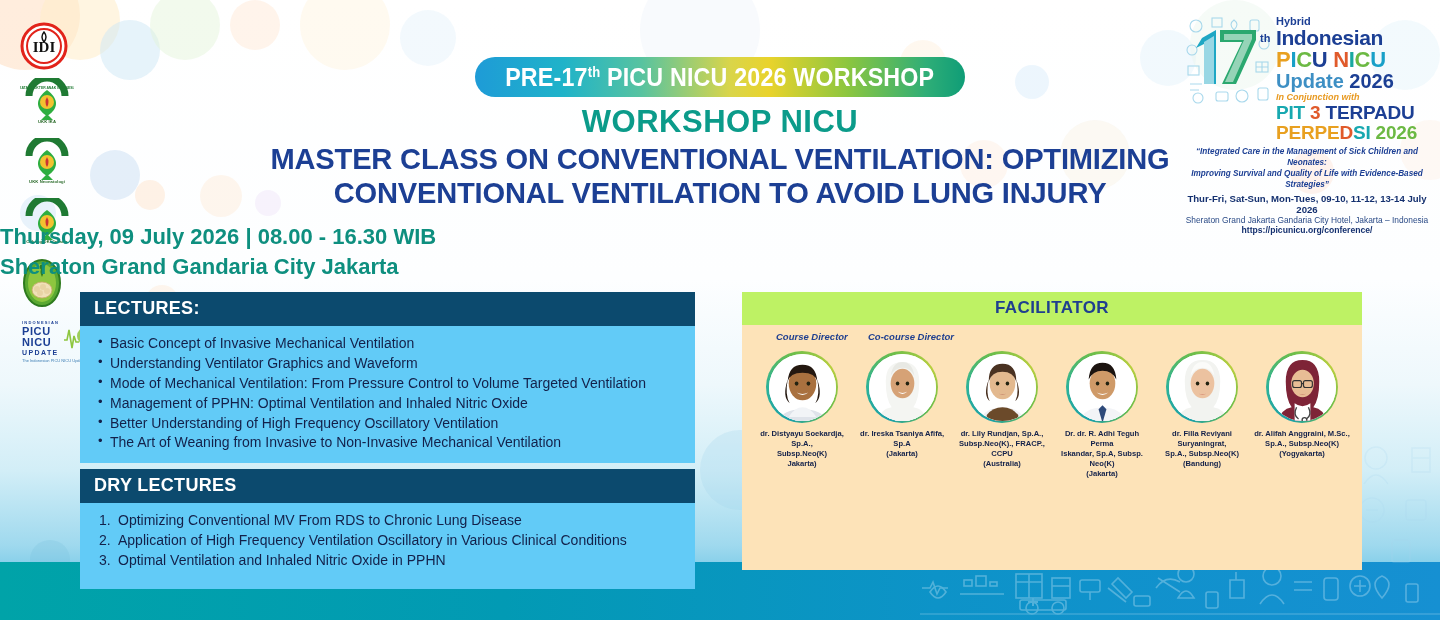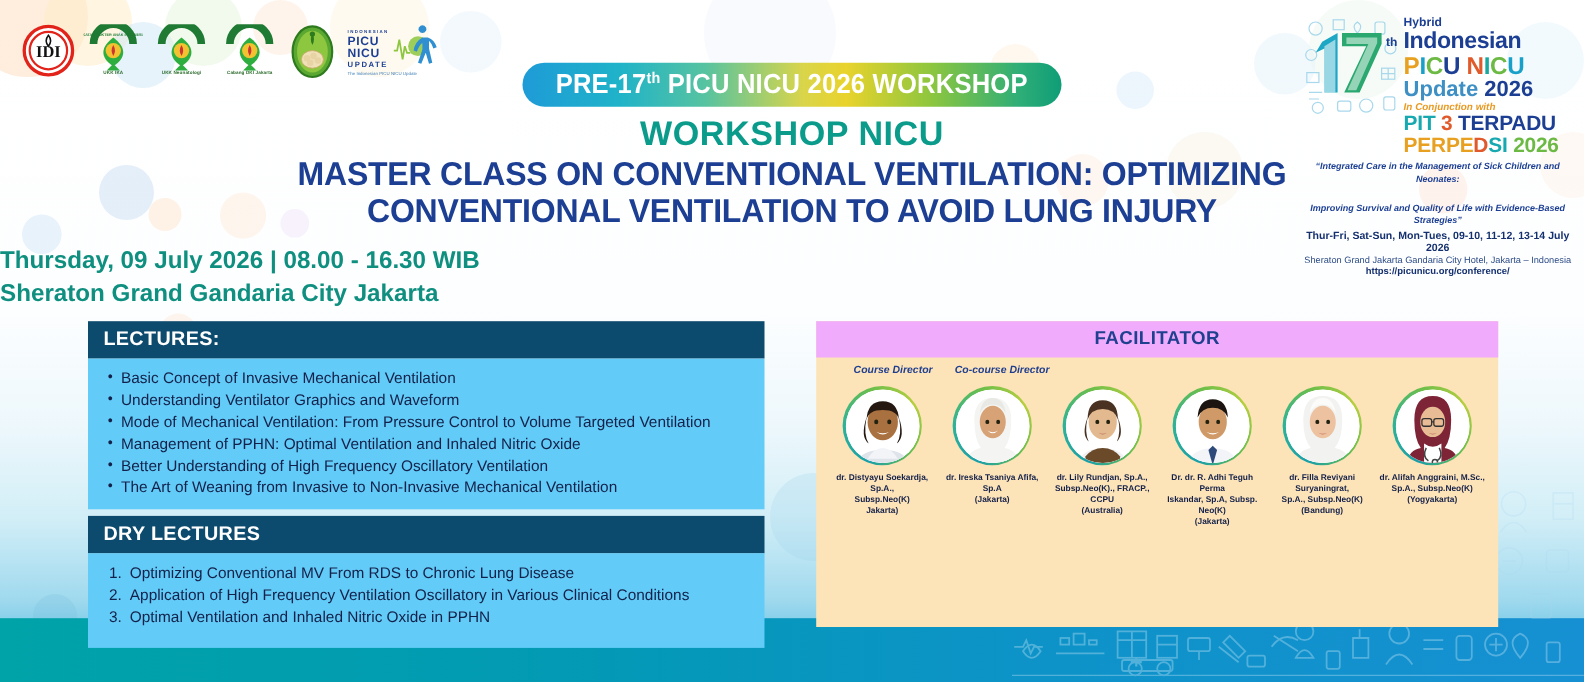--- a/index.html
+++ b/index.html
@@ -35,21 +35,21 @@
     opacity: .38;
   }
   .corner-icons {
     position: absolute; right: 0; top: 430px; width: 320px; height: 150px;
     opacity: .30;
   }
 
   
   .logo-row {
     position: absolute; left: 20px; top: 22px;
-    display: flex; align-items: flex-start; gap: 8px;
+    display: flex; align-items: flex-start; gap: 8px; flex-direction: column;
   }
   .logo-idi { width: 48px; height: 48px; }
   .logo-idai { width: 54px; height: 52px; text-align: center; }
   .logo-idai .cap {
     font-size: 4.2px; color: #2b6b2b; font-weight: bold;
     letter-spacing: .1px; margin-top: -3px; white-space: nowrap;
   }
   .logo-perpedsi { width: 44px; height: 50px; }
   .logo-picu { width: 86px; height: 48px; }
 
@@ -142,21 +142,21 @@
     content: counter(dw) "."; font-size:14px; left:3px; top:0; font-weight:500;
   }
   .spacer-gap { height: 6px; background: transparent; }
 
   
   .panel-fac {
     position: absolute; left: 742px; top: 292px; width: 620px; height: 278px;
     background: #fde3b8;
   }
   .fac-head {
-    background: #f0abfc; color:#1f3f8f;
+    background: #bef264; color:#1f3f8f;
     text-align: center; font-size: 17px; font-weight: bold;
     padding: 6px 0 7px; letter-spacing:.4px;
   }
   .fac-roles {
     position: relative; height: 18px; margin-top: 6px;
   }
   .fac-role {
     position: absolute; font-size: 9.5px; font-weight: bold;
     font-style: italic; color:#1f3f8f;
   }
@@ -407,21 +407,21 @@
         <div class="conf-inconj">In Conjunction with</div>
         <div class="conf-pit">
           <span class="a">PIT </span><span class="b">3</span><span class="c"> TERPADU</span>
         </div>
         <div class="conf-perp">
           <span class="a">PERPE</span><span class="b">D</span><span class="c">SI </span><span class="d">2026</span>
         </div>
       </div>
     </div>
     <div class="conf-quote">“Integrated Care in the Management of Sick Children and Neonates:</div>
-    <div class="conf-quote" style="margin-top:16px">Improving Survival and Quality of Life with Evidence-Based Strategies”</div>
+    <div class="conf-quote" style="margin-top:0">Improving Survival and Quality of Life with Evidence-Based Strategies”</div>
     <div class="conf-dates">Thur-Fri, Sat-Sun, Mon-Tues, 09-10, 11-12, 13-14 July 2026</div>
     <div class="conf-venue">Sheraton Grand Jakarta Gandaria City Hotel, Jakarta – Indonesia</div>
     <div class="conf-url">https://picunicu.org/conference/</div>
   </div>
 
   <div class="pill">
     <span><span>PRE-17</span><sup>th</sup><span> PICU NICU 2026 WORKSHOP</span></span>
   </div>
 
   <div class="workshop-nicu">WORKSHOP NICU</div>

